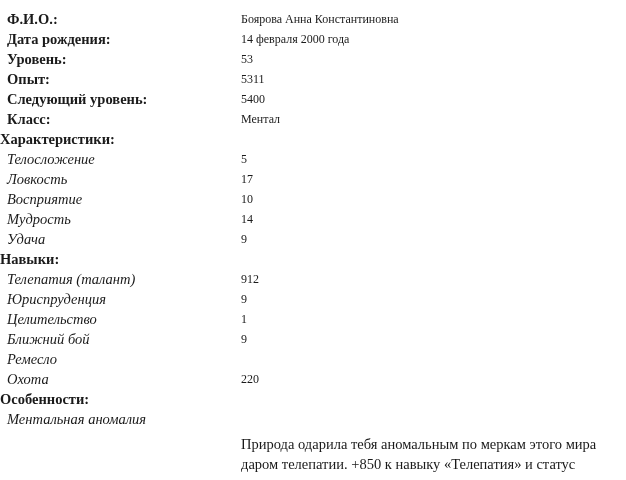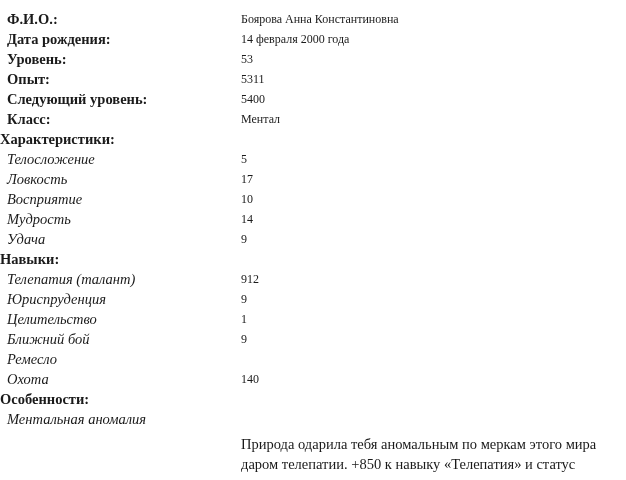--- a/index.html
+++ b/index.html
@@ -158,21 +158,21 @@
     </div>
     <div class="row">
       <div class="label attr">Ближний бой</div>
       <div class="value">9</div>
     </div>
     <div class="row">
       <div class="label attr">Ремесло</div>
     </div>
     <div class="row">
       <div class="label attr">Охота</div>
-      <div class="value">140</div>
+      <div class="value">220</div>
     </div>
   </div>
 
   <div>
     <div class="section-head">Особенности:</div>
     <div class="feature-row">
       <div class="label attr">Ментальная аномалия</div>
       <div class="desc">Природа одарила тебя аномальным по меркам этого мира даром телепатии. +850 к навыку «Телепатия» и статус «талант».</div>
     </div>
   </div>

